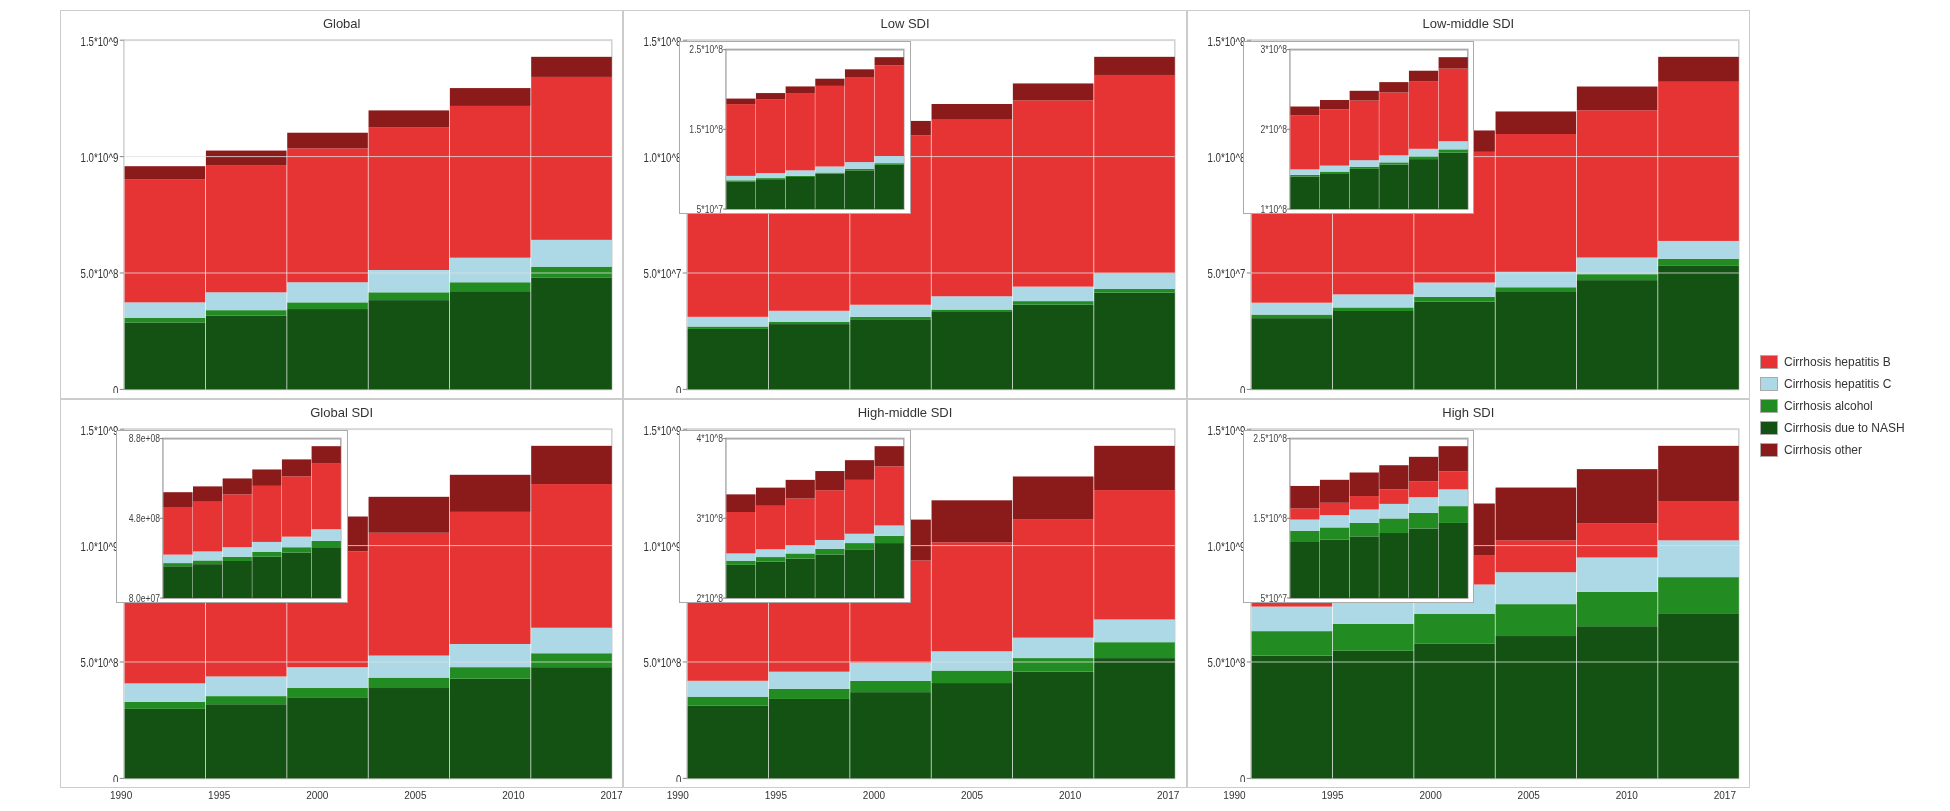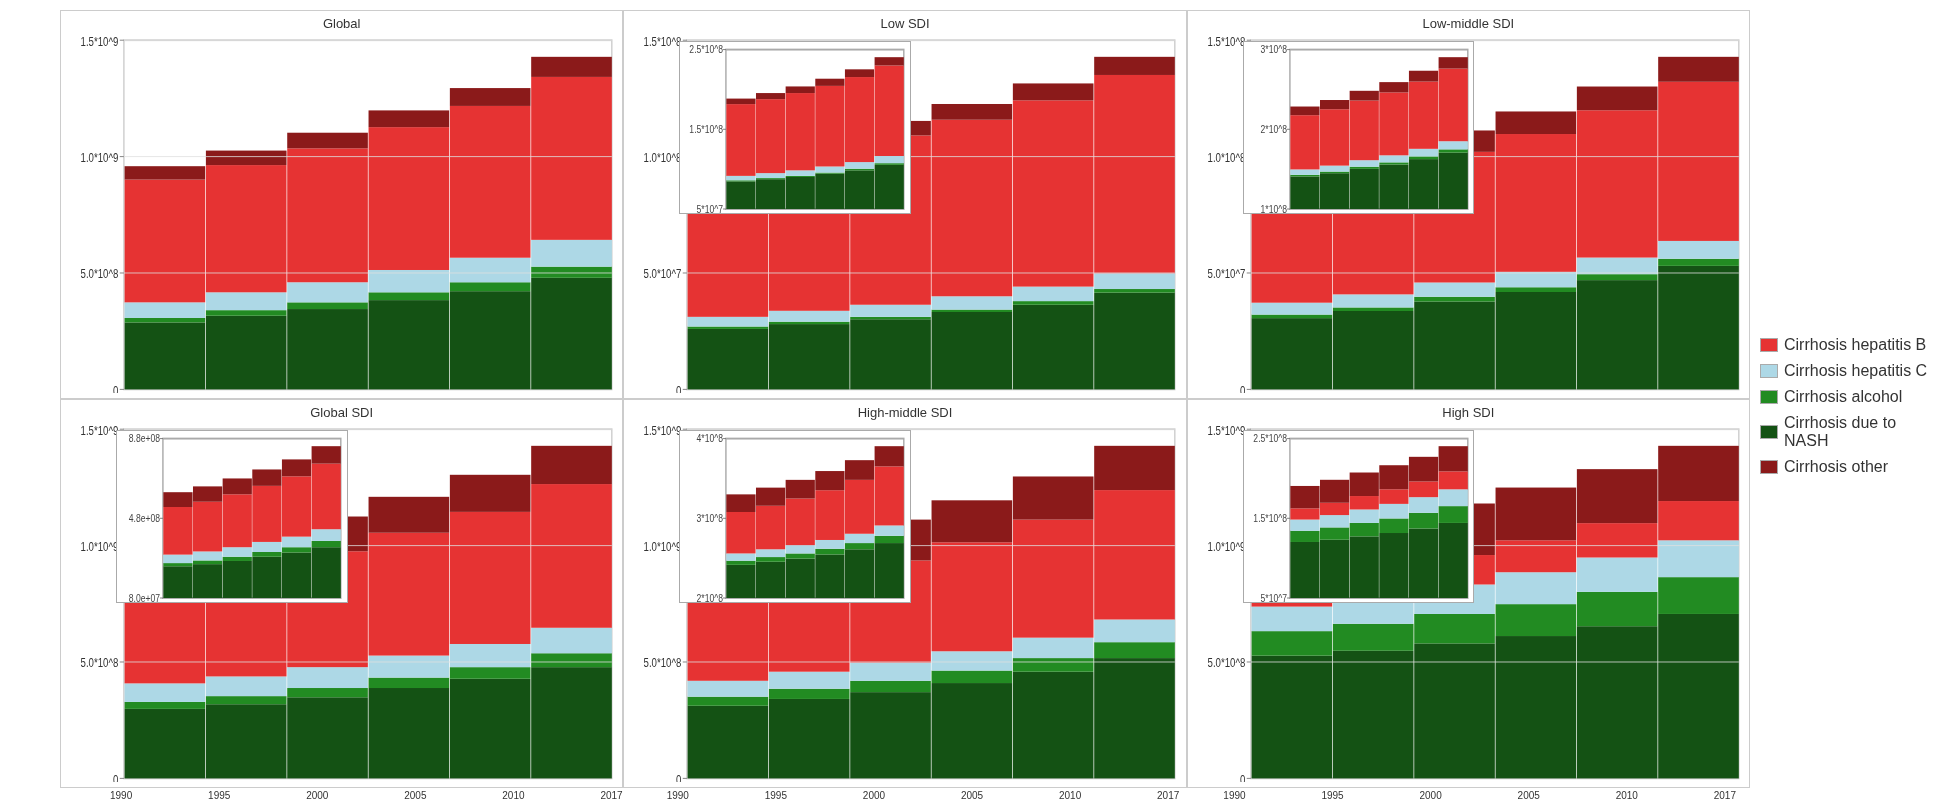--- a/index.html
+++ b/index.html
@@ -78,21 +78,21 @@
       display: flex;
       flex-direction: column;
       justify-content: center;
       padding: 20px 10px;
       gap: 8px;
     }
     .legend-item {
       display: flex;
       align-items: center;
       gap: 6px;
-      font-size: 16px;
+      font-size: 12px;
       color: #333;
     }
     .legend-color {
       width: 18px;
       height: 14px;
       flex-shrink: 0;
       border: 1px solid #aaa;
     }
     .inset-chart {
       position: absolute;

